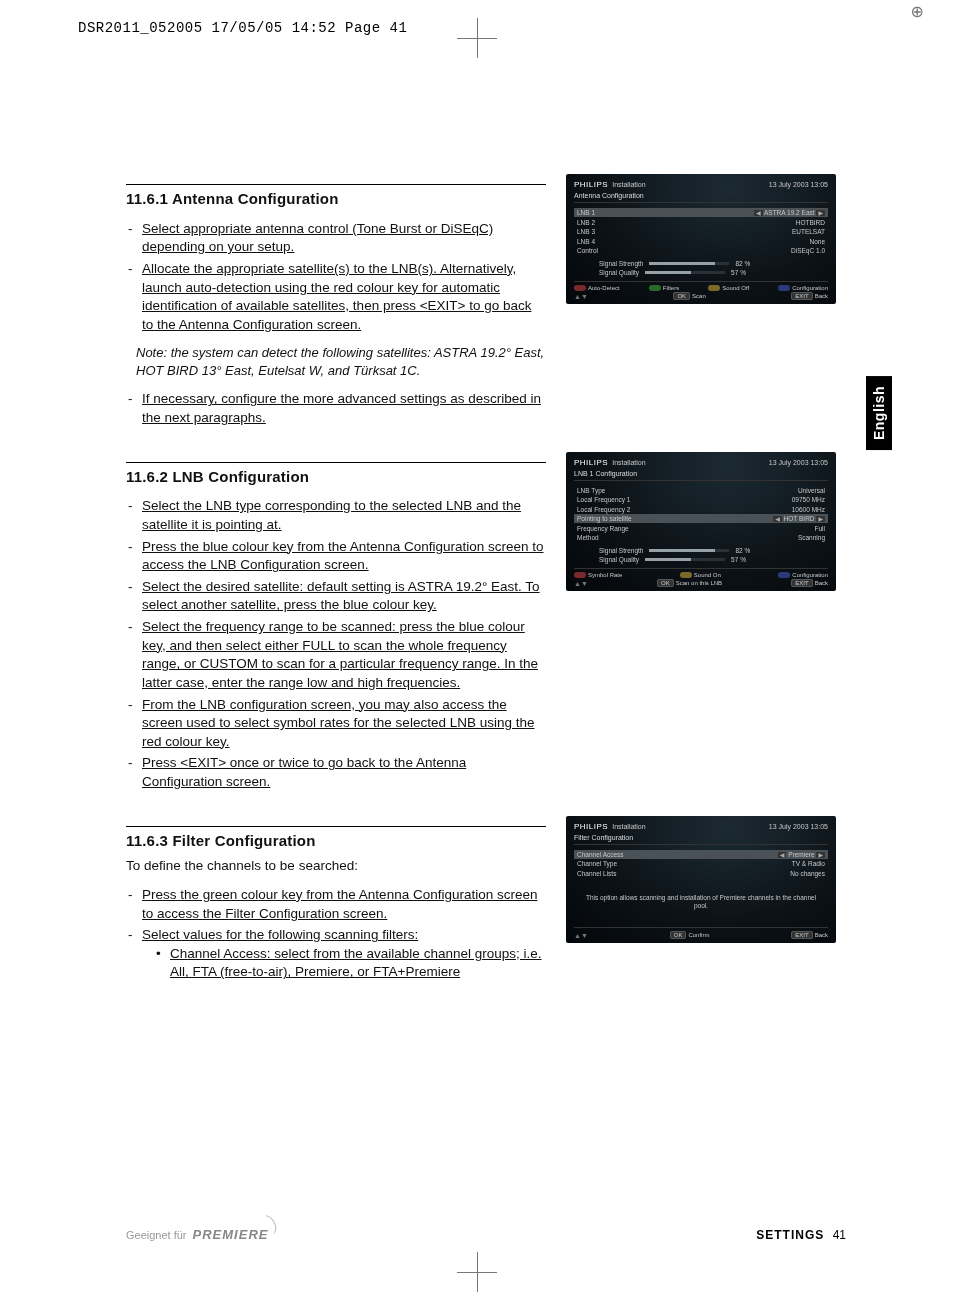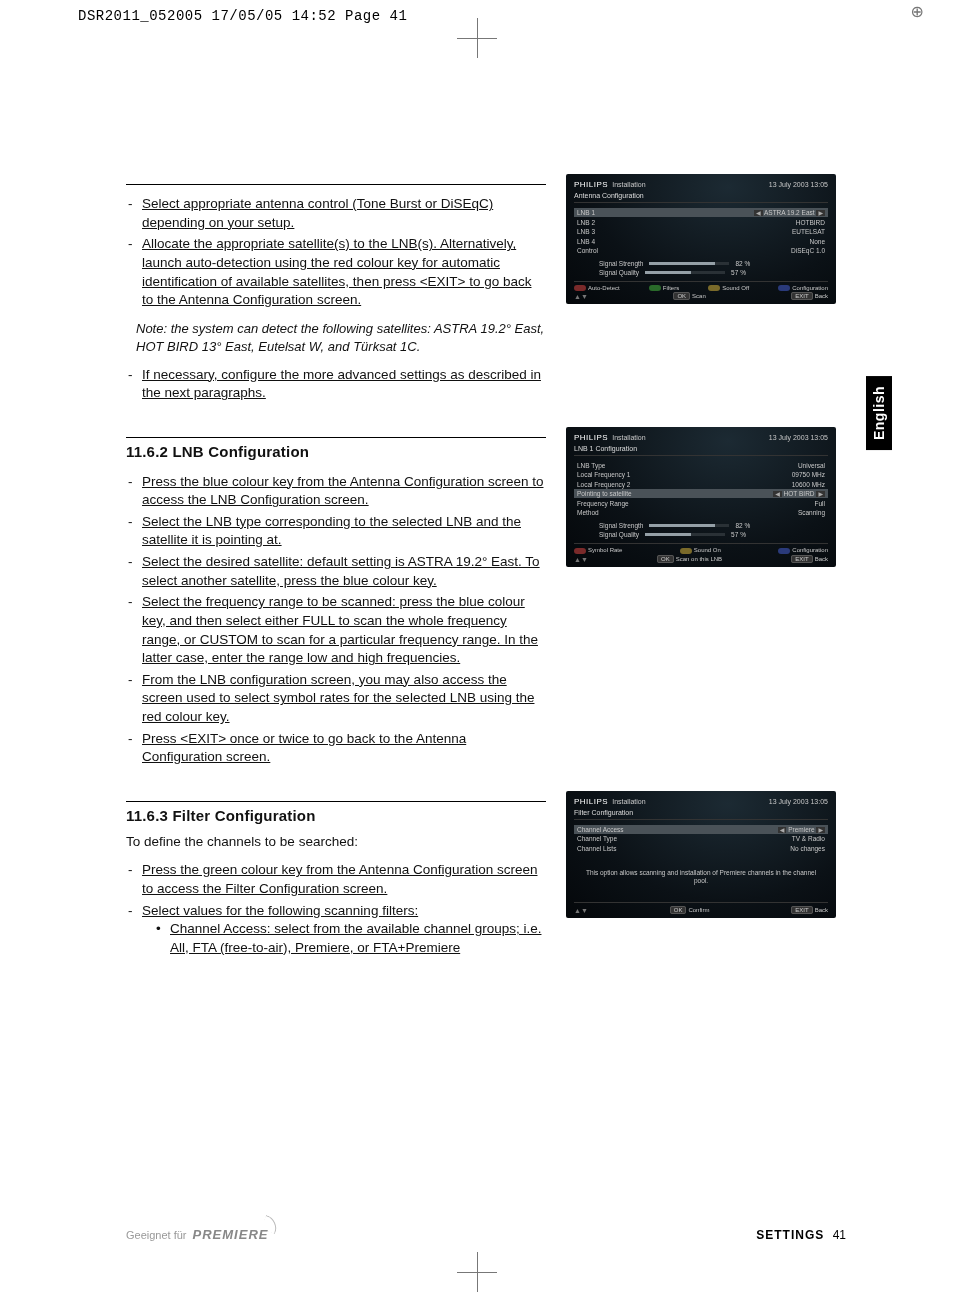--- a/index.html
+++ b/index.html
@@ -10,21 +10,21 @@
     width: 954px;
   }
   .page {
     width: 954px;
     height: 1298px;
     position: relative;
     box-sizing: border-box;
   }
   .crop-header {
     position: absolute;
-    top: 8px;
+    top: 20px;
     left: 78px;
     font-family: "Courier New", monospace;
     font-size: 14px;
     letter-spacing: 0.5px;
     color: #000;
   }
   .cropmark {
     position: absolute;
     width: 40px;
     height: 40px;
@@ -139,20 +139,21 @@
   <div class="cropmark top-center"></div>
   <div class="cropmark bottom-center"></div>
 
   <div class="language-tab">English</div>
 
   <div class="content">
 
     <div class="two-col">
       <div class="textcol">
         <div class="rule"></div>
+        <h3>11.6.1  Antenna Configuration</h3>
         <ul class="dash">
           <li>Select appropriate antenna control (Tone Burst or DiSEqC) depending on your setup.</li>
           <li>Allocate the appropriate satellite(s) to the LNB(s). Alternatively, launch auto-detection using the red colour key for automatic identification of available satellites, then press &lt;EXIT&gt; to go back to the Antenna Configuration screen.</li>
         </ul>
         <div class="note">Note: the system can detect the following satellites: ASTRA 19.2° East, HOT BIRD 13° East, Eutelsat W, and Türksat 1C.</div>
         <ul class="dash">
           <li>If necessary, configure the more advanced settings as described in the next paragraphs.</li>
         </ul>
       </div>
       <div class="figcol">
@@ -212,22 +213,22 @@
           </div>
         </div>
       </div>
     </div>
 
     <div class="two-col">
       <div class="textcol">
         <div class="rule"></div>
         <h3>11.6.2  LNB Configuration</h3>
         <ul class="dash">
+          <li>Select the LNB type corresponding to the selected LNB and the satellite it is pointing at.</li>
           <li>Press the blue colour key from the Antenna Configuration screen to access the LNB Configuration screen.</li>
-          <li>Select the LNB type corresponding to the selected LNB and the satellite it is pointing at.</li>
           <li>Select the desired satellite: default setting is ASTRA 19.2° East. To select another satellite, press the blue colour key.</li>
           <li>Select the frequency range to be scanned: press the blue colour key, and then select either FULL to scan the whole frequency range, or CUSTOM to scan for a particular frequency range. In the latter case, enter the range low and high frequencies.</li>
           <li>From the LNB configuration screen, you may also access the screen used to select symbol rates for the selected LNB using the red colour key.</li>
           <li>Press &lt;EXIT&gt; once or twice to go back to the Antenna Configuration screen.</li>
         </ul>
       </div>
       <div class="figcol">
 
         <div class="screenshot">
           <div class="scr-head">

